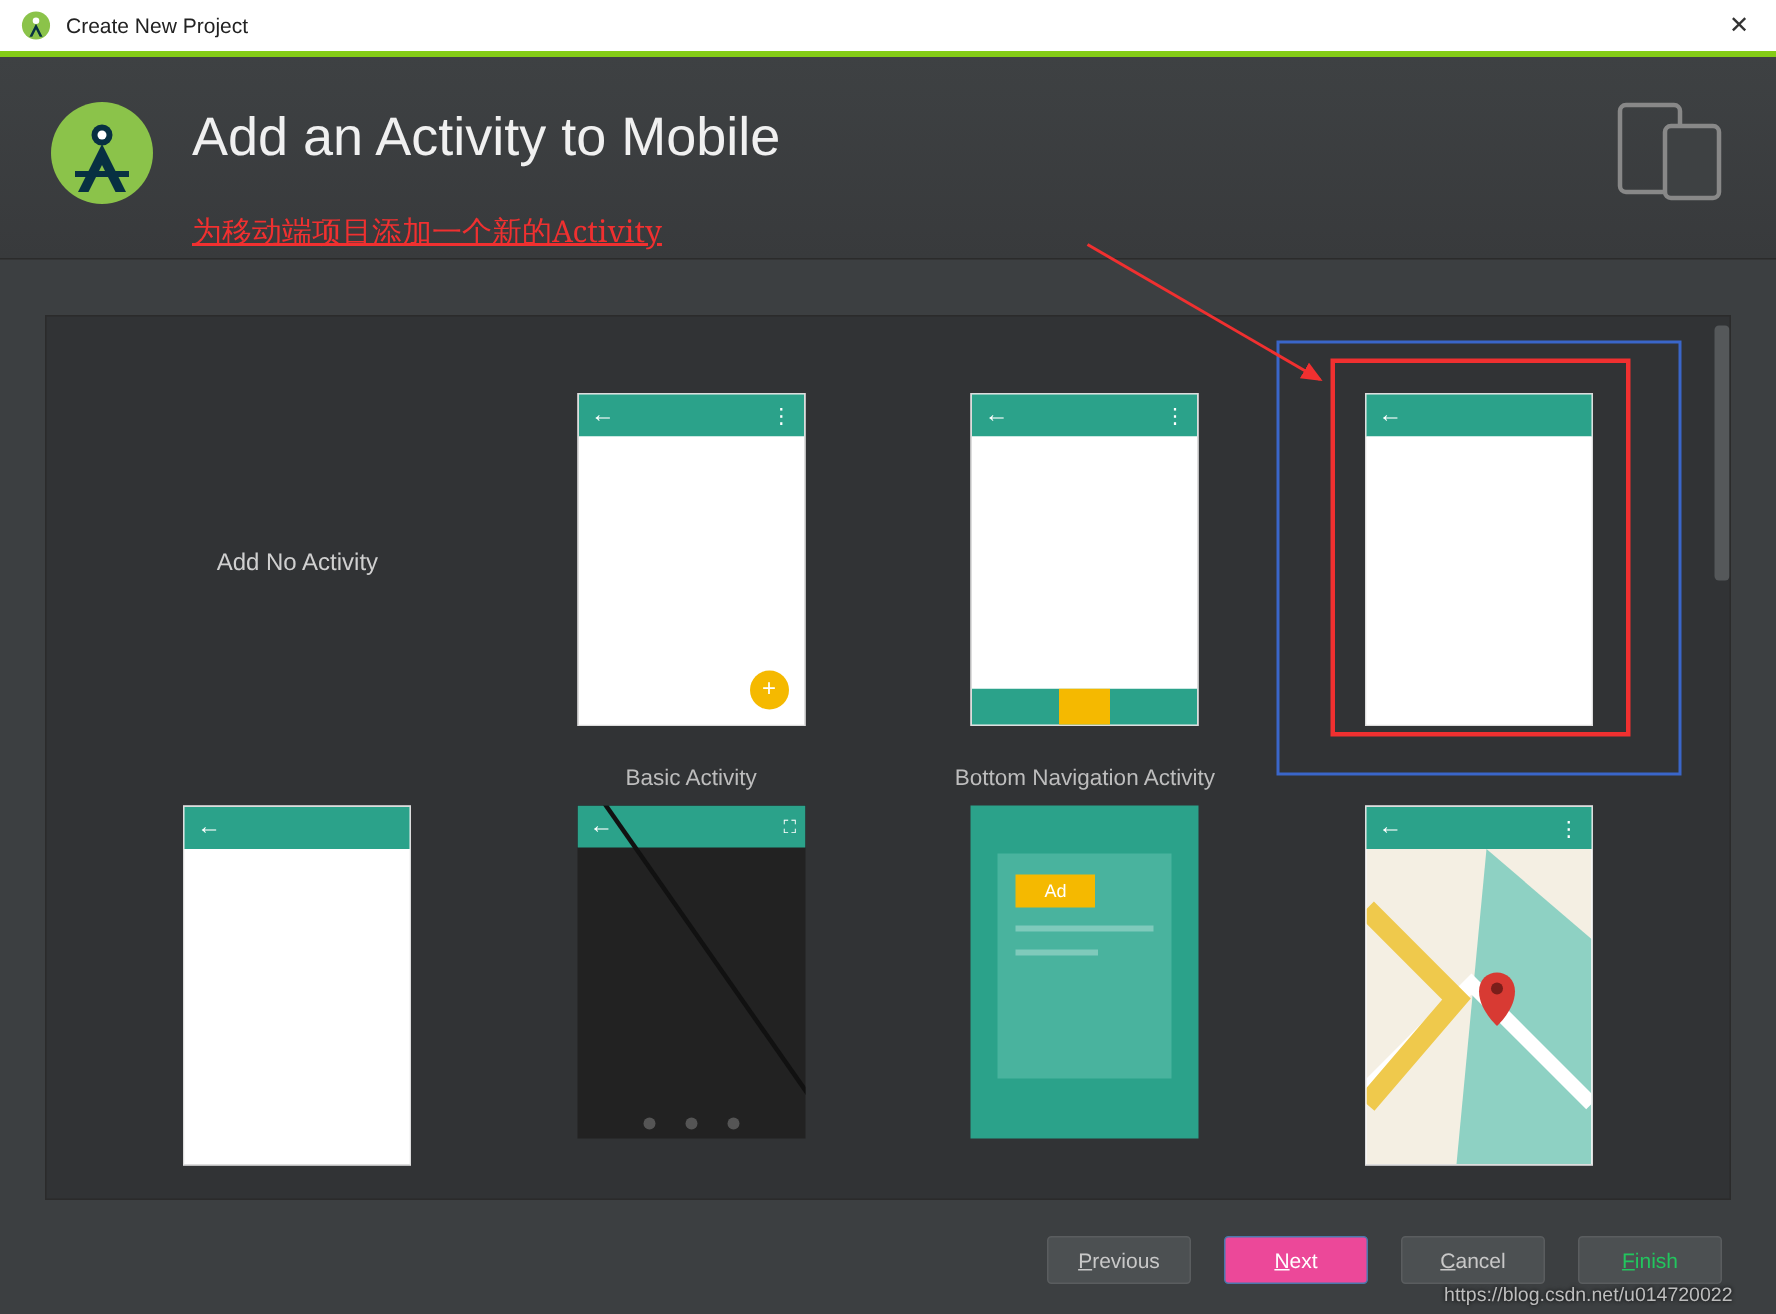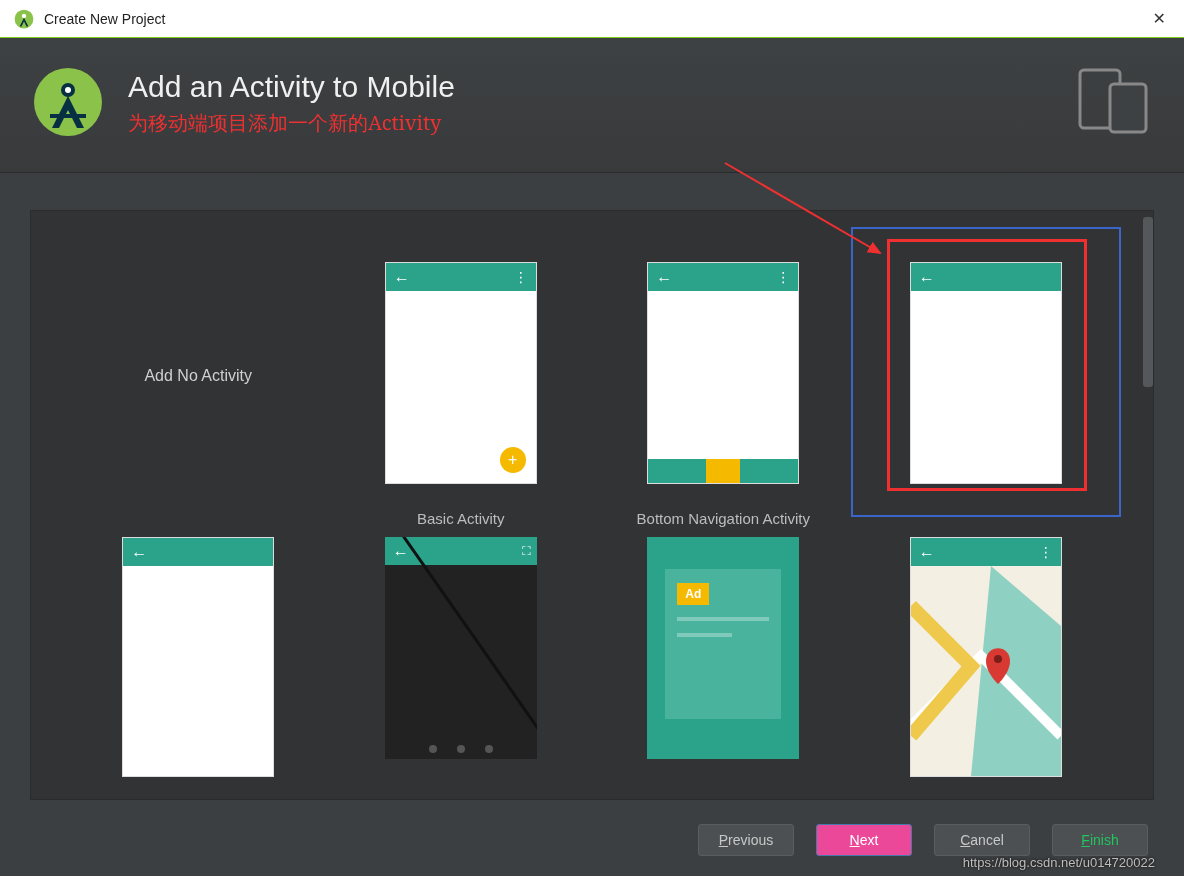--- a/index.html
+++ b/index.html
@@ -3,36 +3,36 @@
 <meta charset="utf-8">
 <style>
   * { box-sizing: border-box; margin: 0; padding: 0; }
   body {
     width: 1184px; height: 876px;
     font-family: "Segoe UI", Arial, sans-serif;
     background: #fff; overflow: hidden; position: relative;
   }
   .titlebar {
     height: 38px; background: #fff; display: flex; align-items: center;
-    justify-content: space-between; padding: 0 14px; border-bottom: 1px solid #84cc16;
+    justify-content: space-between; padding: 0 14px; border-bottom: 4px solid #84cc16;
   }
   .titlebar-left { display: flex; align-items: center; gap: 10px; }
   .as-icon { width: 20px; height: 20px; }
   .title-text { font-size: 14px; color: #222; }
   .close-x { font-size: 16px; color: #333; font-family: Arial; cursor: default; padding: 4px; }
   .window { width: 1184px; height: 838px; background: #3c3f41; position: relative; }
   .header {
     height: 135px; display: flex; align-items: flex-start; padding: 22px 32px 0 32px;
     position: relative; border-bottom: 1px solid #2b2b2b;
     background: linear-gradient(#3e4143,#383a3c);
   }
   .logo { width: 72px; height: 72px; margin-top: 6px; }
   .header-text { margin-left: 24px; margin-top: 10px; }
-  .h1 { color: #f0f0f0; font-size: 30px; font-weight: 400; }
-  .subtitle-red { color: #f03030; font-size: 20px; margin-top: 5px; font-family: "SimSun","Noto Serif",serif; }
+  .h1 { color: #f0f0f0; font-size: 36px; font-weight: 400; }
+  .subtitle-red { color: #f03030; font-size: 20px; margin-top: 28px; font-family: "SimSun","Noto Serif",serif; text-decoration: underline; }
   .devices-icon { position: absolute; right: 30px; top: 28px; }
   .content {
     position: absolute; left: 30px; right: 30px; top: 172px; height: 590px;
     background: #313335; border: 1px solid #2b2b2b; overflow: hidden;
   }
   .scrollbar { position: absolute; right: 0; top: 6px; width: 10px; height: 170px;
     background: #55585a; border-radius: 3px; }
   .grid {
     display: grid; grid-template-columns: repeat(4, 1fr);
     padding: 32px 36px 0 36px; column-gap: 0; row-gap: 4px;
@@ -52,21 +52,21 @@
   .fab { position:absolute; right:10px; bottom:10px; width:26px; height:26px; border-radius:50%;
     background:#f5b900; color:#fff; display:flex; align-items:center; justify-content:center; font-size:16px;}
   .bottom-nav { height:24px; background:#2ba28a; display:flex; }
   .bottom-nav .mid { width:34px; background:#f5b900; margin:0 auto; }
   .fullscreen-frame { width:152px; height:222px; background:#222; position:relative; overflow:hidden; }
   .diag { position:absolute; width:300px; height:3px; background:#111; top:100px; left:-60px; transform:rotate(55deg);}
   .nav-dots { position:absolute; bottom:6px; width:100%; display:flex; justify-content:center; gap:20px;}
   .nav-dots span { width:8px; height:8px; border-radius:50%; background:#555; }
   .ad-frame { width:152px; height:222px; background:#2ba28a; position:relative; padding:32px 18px 0 18px;}
   .ad-inner { background:#49b39e; height:150px; padding:14px 12px; }
-  .ad-badge { background:#f5b900; color:#fff; font-size:12px; font-weight:bold; padding:4px 8px; display:inline-block;}
+  .ad-badge { background:#f5b900; color:#fff; font-size:12px; font-weight:normal; padding:4px 19px; display:inline-block;}
   .ad-line { height:4px; background:#7fcabb; margin-top:12px; }
   .ad-line.short { width:60%; }
   .map-body { flex:1; background:#fff; position:relative; overflow:hidden; }
   .highlight-red { position:absolute; border:3px solid #f03030; pointer-events:none; }
   .highlight-blue { position:absolute; border:2px solid #3a66c9; pointer-events:none; }
   .buttons {
     position:absolute; bottom:20px; right:36px; display:flex; gap:22px;
   }
   .btn {
     min-width:96px; height:32px; border:1px solid #5a5d5f; background:#4c5052;

